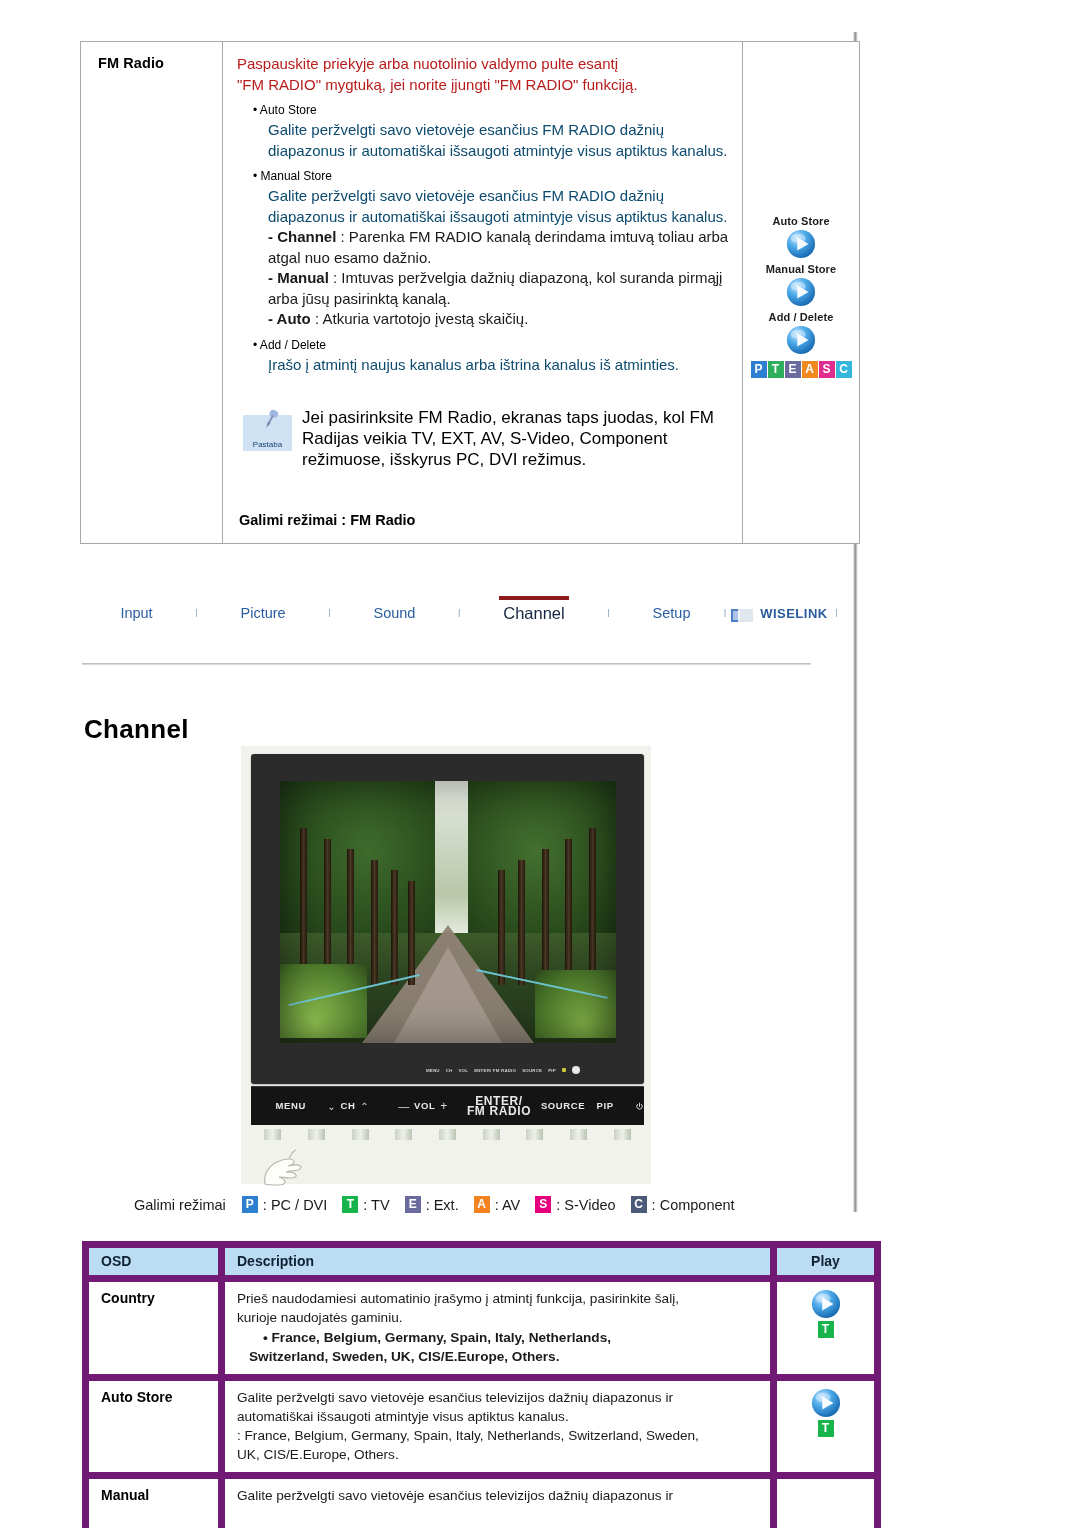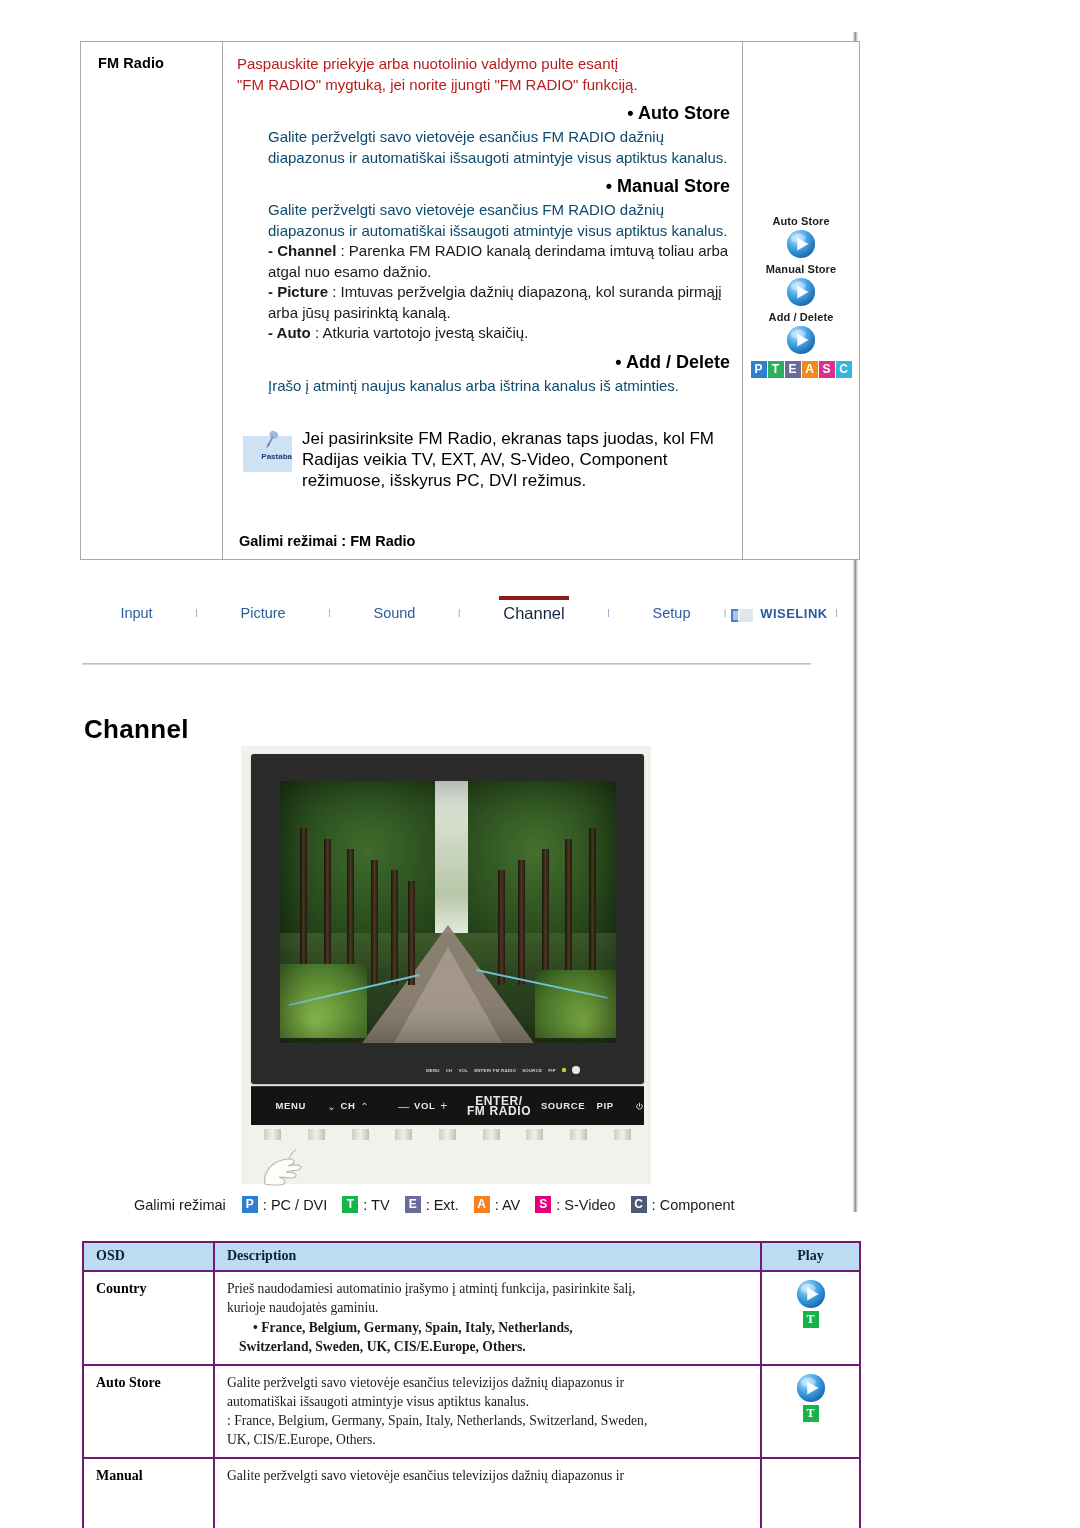--- a/index.html
+++ b/index.html
@@ -40,23 +40,22 @@
   .spec-table td.c-play { width: 116px; padding: 0; text-align: center; }
 
   .name-label { font-size: 14.5px; font-weight: bold; letter-spacing: .1px; }
 
   .body-p {
     font-size: 15px;
     line-height: 20.5px;
     color: #b91c1c;
   }
   .bullet-h {
-    font-size: 18px; font-weight: bold;
+    font-size: 12px; font-weight: normal;
     margin: 8px 0 3px 16px;
-    text-align: right;
   }
   .sub-p {
     font-size: 15px; line-height: 20.5px;
     margin: 0 0 0 31px;
     color: #0c4a6e;
   }
   .dash-p {
     font-size: 15px; line-height: 20.5px;
     margin: 0 0 0 17px;
     color: #1a1a1a;
@@ -79,23 +78,23 @@
     border-radius: 1px;
   }
   .note-icon .pin {
     position: absolute;
     left: 20px; top: -6px;
     width: 16px; height: 20px;
     transform: rotate(28deg);
   }
   .note-icon .pin-label {
     position: absolute;
-    left: 0; right: 0; bottom: 11px;
-    text-align: right;
-    font-size: 8px; font-weight: bold;
+    left: 0; right: 0; bottom: 2px;
+    text-align: center;
+    font-size: 8px; font-weight: normal;
     color: #1b3f73;
   }
   .note-text { font-size: 17px; line-height: 21px; color: #000000; padding-top: 6px; }
 
   .avail-modes {
     font-size: 14.5px; font-weight: bold;
     margin: 42px 0 0 2px;
   }
 
   
@@ -318,27 +317,26 @@
 
   
   .osd-table {
     position: absolute;
     left: 82px; top: 1241px;
     width: 731px;
     border-collapse: collapse;
     table-layout: fixed;
   }
   .osd-table th, .osd-table td {
-    border: 2px solid #701a75;
+    border: 7px solid #701a75;
     vertical-align: top;
     padding: 7px 9px 8px 12px;
     font-weight: normal;
     text-align: left;
     background: #fff;
-    font-family: Liberation Serif, serif;
   }
   .osd-table thead th {
     background: #bcdcf4;
     font-size: 14px; font-weight: bold;
     padding: 5px 9px 6px 12px;
     color: #0f2030;
   }
   .col-osd { width: 108px; }
   .col-desc { width: 524px; }
   .col-play { width: 97px; }
@@ -375,21 +373,21 @@
       <div class="bullet-h">• Auto Store</div>
       <div class="sub-p">Galite peržvelgti savo vietovėje esančius FM RADIO dažnių diapazonus ir automatiškai išsaugoti atmintyje visus aptiktus kanalus.</div>
 
       <div class="bullet-h">• Manual Store</div>
       <div class="sub-p">Galite peržvelgti savo vietovėje esančius FM RADIO dažnių diapazonus ir automatiškai išsaugoti atmintyje visus aptiktus kanalus.</div>
 
       <div class="dash-p indent-dash">
         <b>- Channel</b><span> : </span><span>Parenka FM RADIO kanalą derindama imtuvą toliau arba atgal nuo esamo dažnio.</span>
       </div>
       <div class="dash-p indent-dash">
-        <b>- Picture</b><span> : </span><span>Imtuvas peržvelgia dažnių diapazoną, kol suranda pirmąjį arba jūsų pasirinktą kanalą.</span>
+        <b>- Manual</b><span> : </span><span>Imtuvas peržvelgia dažnių diapazoną, kol suranda pirmąjį arba jūsų pasirinktą kanalą.</span>
       </div>
       <div class="dash-p indent-dash">
         <b>- Auto</b><span> : </span><span>Atkuria vartotojo įvestą skaičių.</span>
       </div>
 
       <div class="bullet-h">• Add / Delete</div>
       <div class="sub-p">Įrašo į atmintį naujus kanalus arba ištrina kanalus iš atminties.</div>
 
       <div class="note-row">
         <div class="note-icon">

